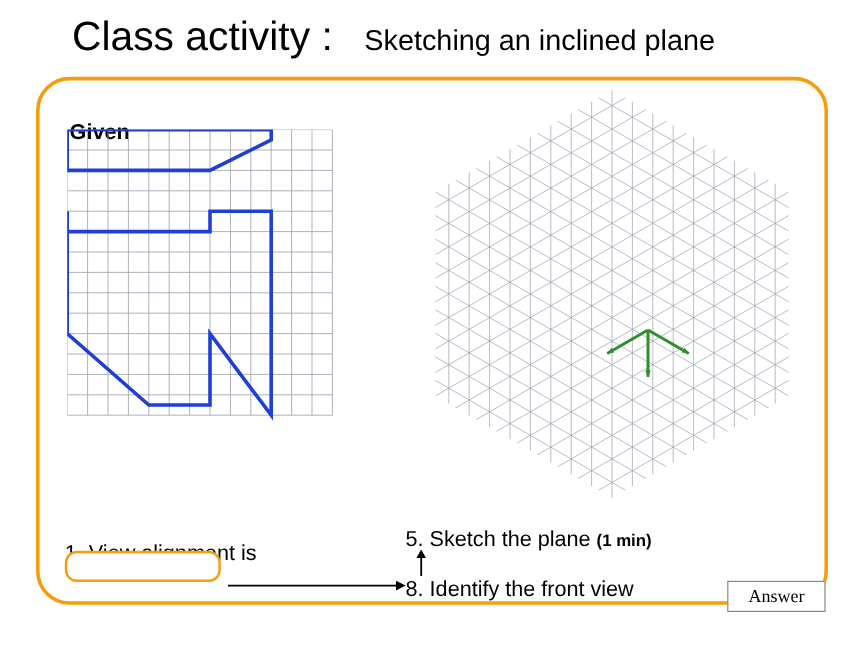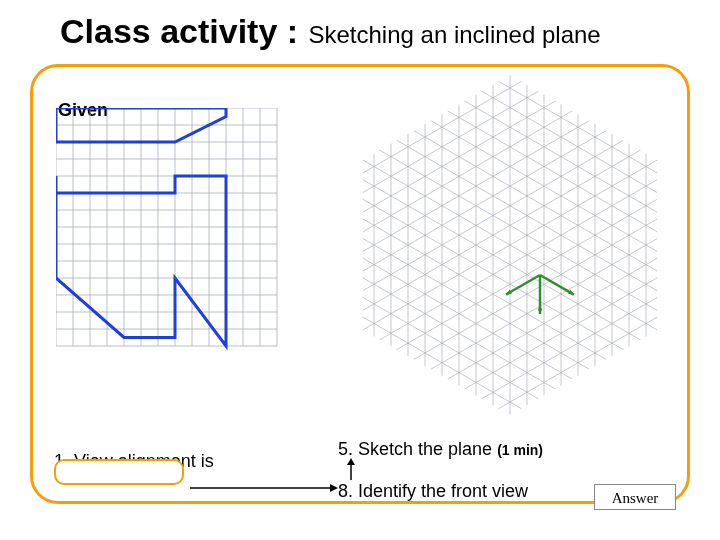--- a/index.html
+++ b/index.html
@@ -13,26 +13,26 @@
   }
   .title {
     position: absolute;
     top: 12px;
     left: 60px;
     font-size: 30px;
     font-weight: bold;
   }
   .title .main {
     font-size: 34px;
-    font-weight: bold;
+    font-weight: normal;
   }
   .title .sub {
     font-size: 24px;
     font-weight: normal;
-    margin-left: 2px;
+    margin-left: 18px;
   }
   .frame {
     position: absolute;
     top: 64px;
     left: 30px;
     width: 660px;
     height: 440px;
     border: 3px solid #f59e0b;
     border-radius: 28px;
   }
@@ -77,21 +77,21 @@
     font-weight: bold;
   }
   .arrow {
     position: absolute;
     bottom: 60px;
     left: 344px;
   }
   .answer-box {
     position: absolute;
     bottom: 30px;
-    right: 44px;
+    right: 32px;
     width: 82px;
     height: 26px;
     border: 1px solid #888;
     text-align: center;
     line-height: 26px;
     font-family: Georgia, 'Times New Roman', serif;
     font-size: 15px;
     background: #fff;
     cursor: pointer;
   }

